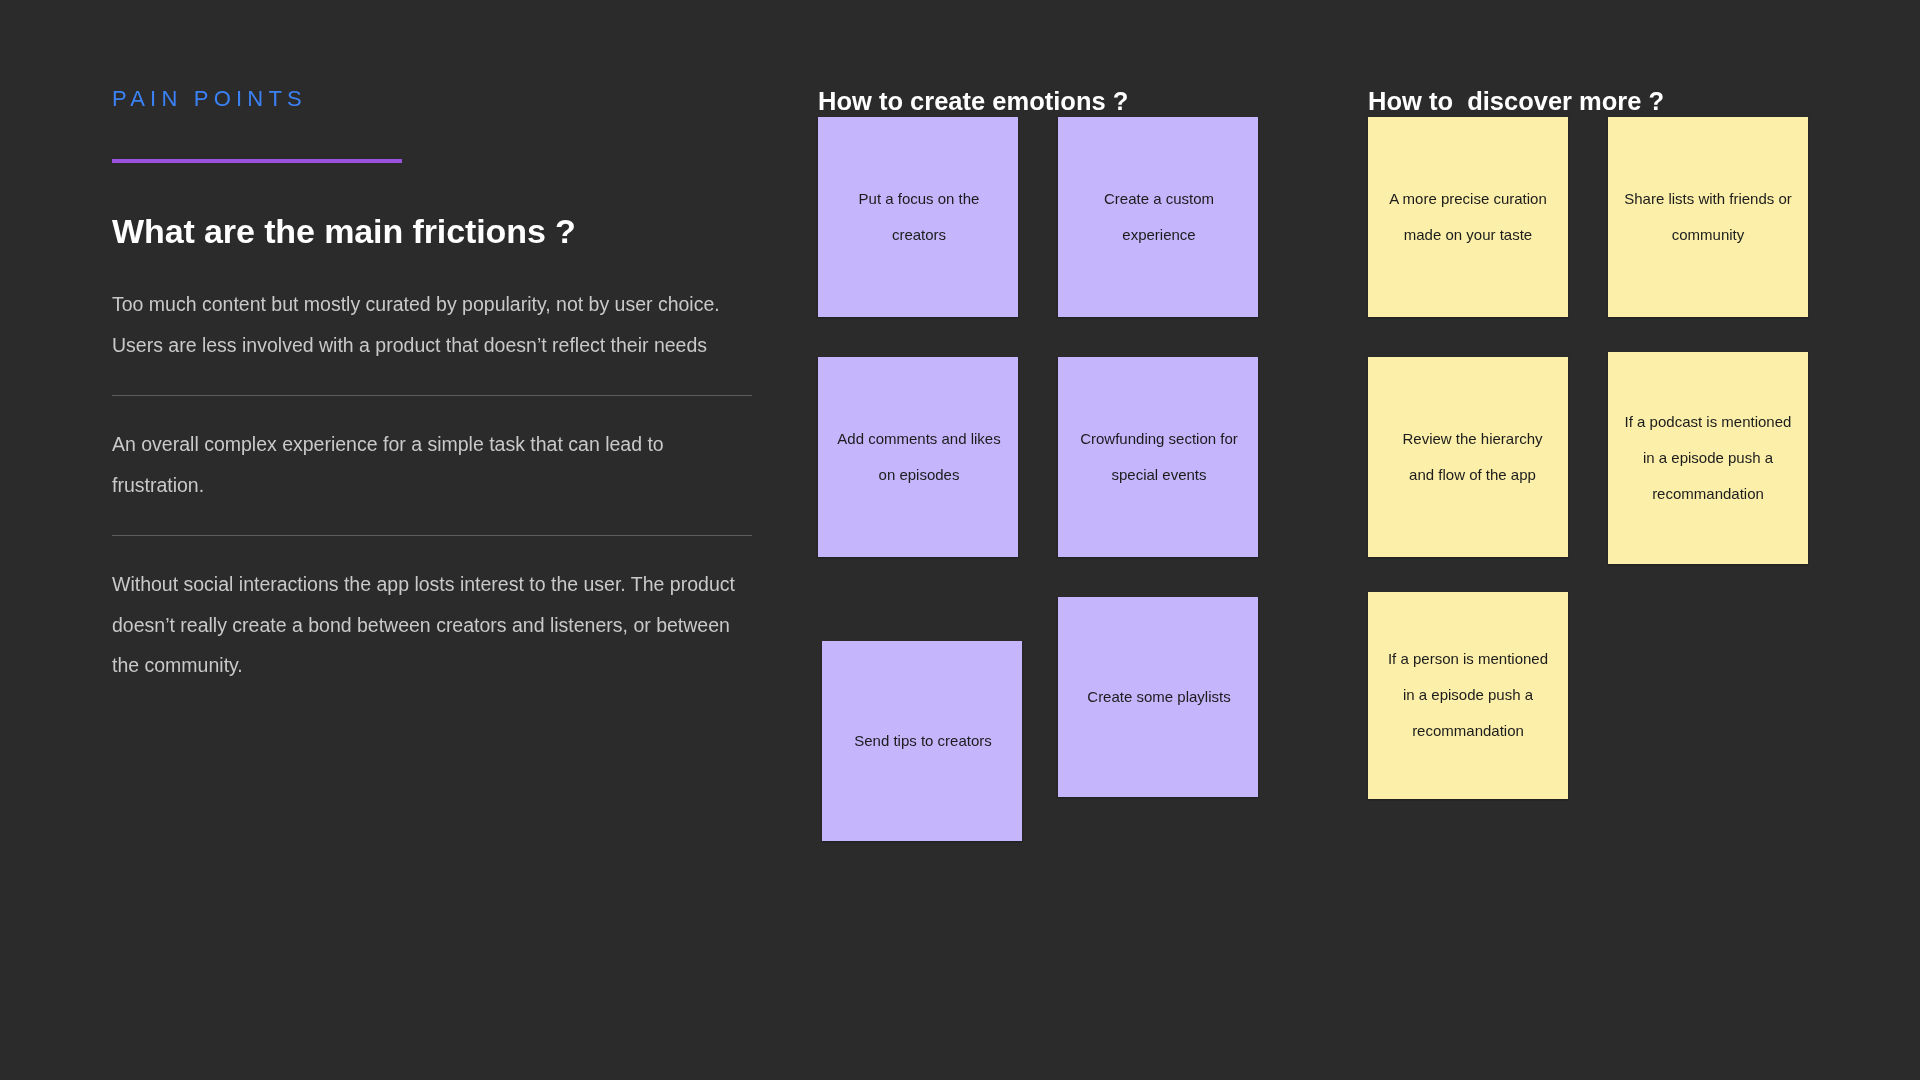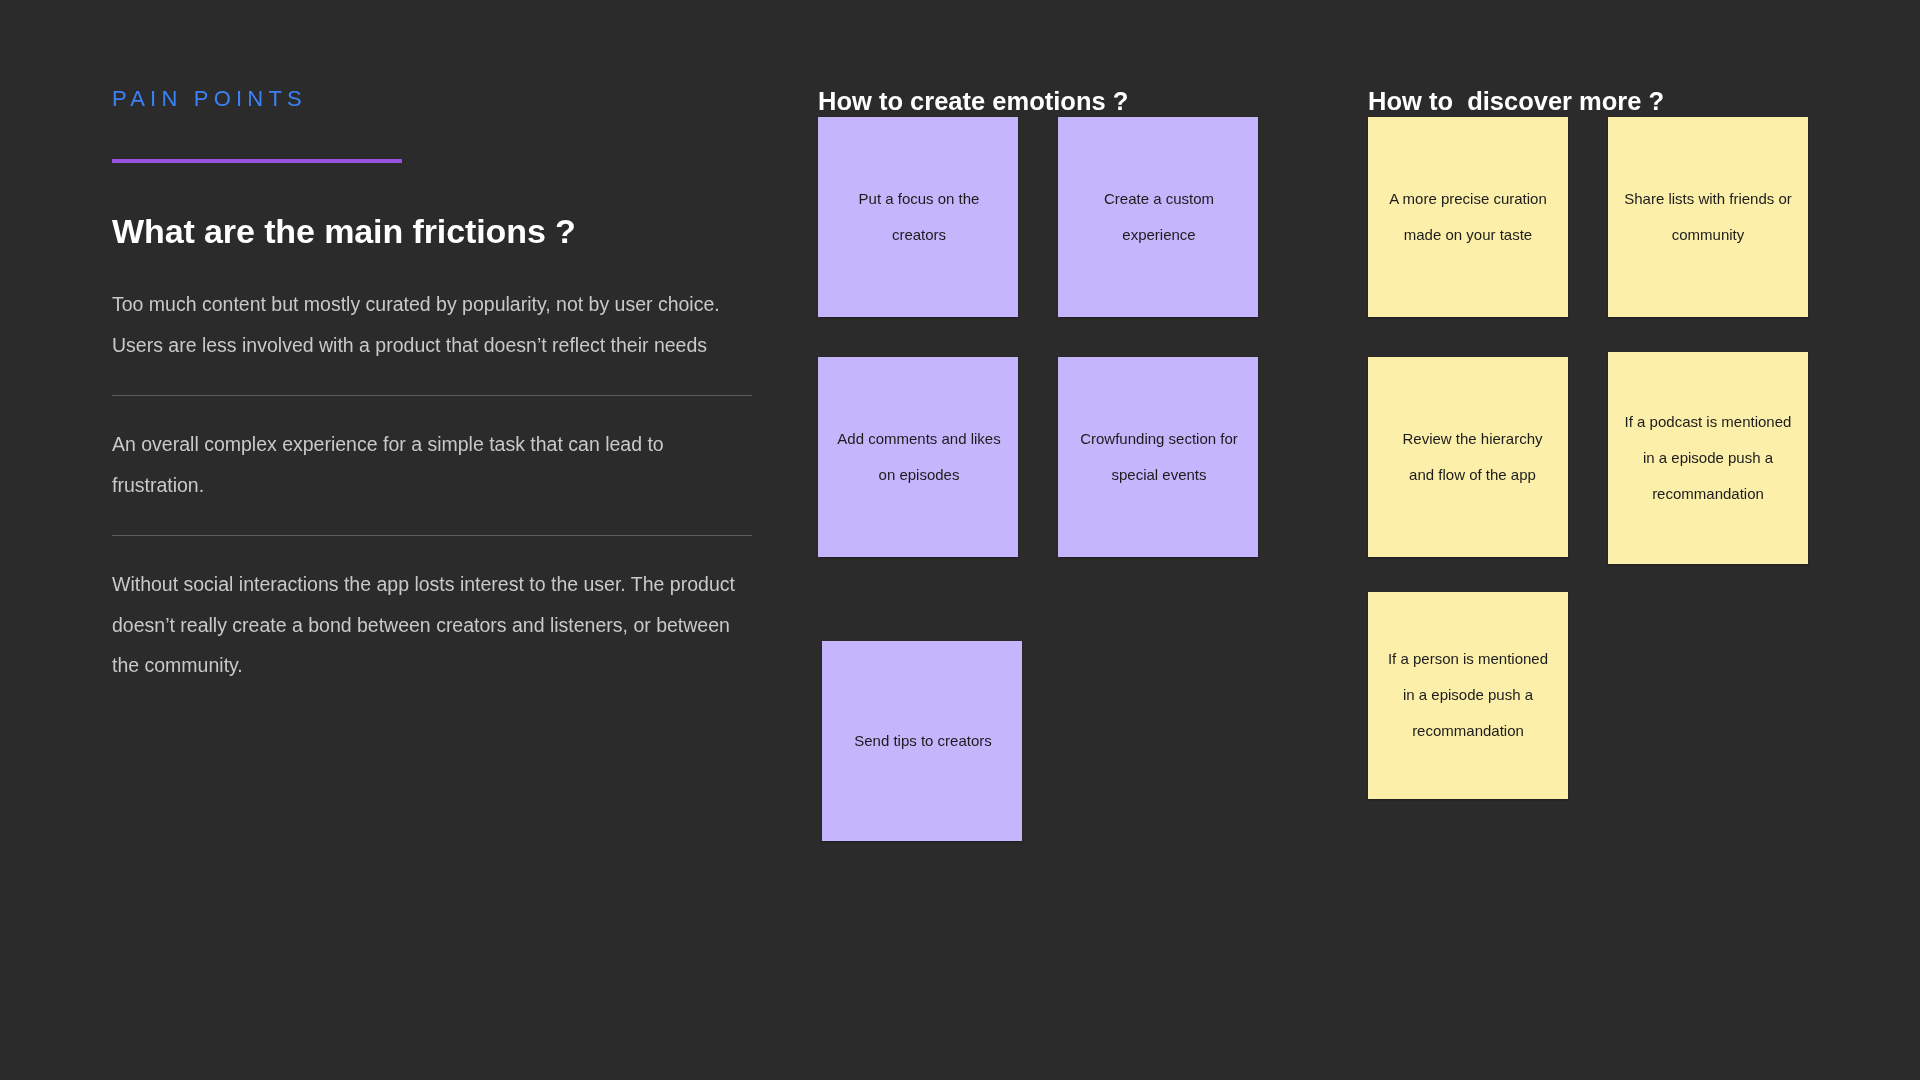--- a/index.html
+++ b/index.html
@@ -156,20 +156,23 @@
       </div>
 
       <div class="note purple" style="left:240px; top:240px; width:200px; height:200px;">
         <span class="note-text">Crowfunding section for special events</span>
       </div>
 
       <div class="note purple" style="left:4px;   top:480px; width:200px; height:200px;margin-top:44px;">
         <span class="note-text">Send tips to creators</span>
       </div>
 
+      <div class="note purple" style="left:240px; top:480px; width:200px; height:200px;">
+        <span class="note-text">Create some playlists</span>
+      </div>
     </div>
   </section>
 
   <section class="note-col discover">
     <h2 class="col-heading">How to  discover more ?</h2>
 
     <div class="note-grid" style="height:640px;">
 
       <div class="note yellow" style="left:0px;   top:0px;   width:200px; height:200px;">
         <span class="note-text">A more precise curation made on your taste</span>

